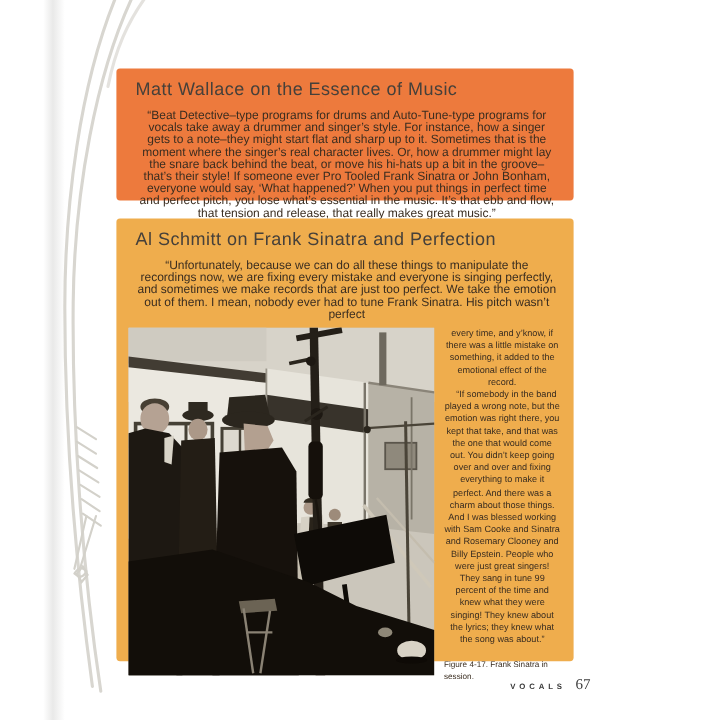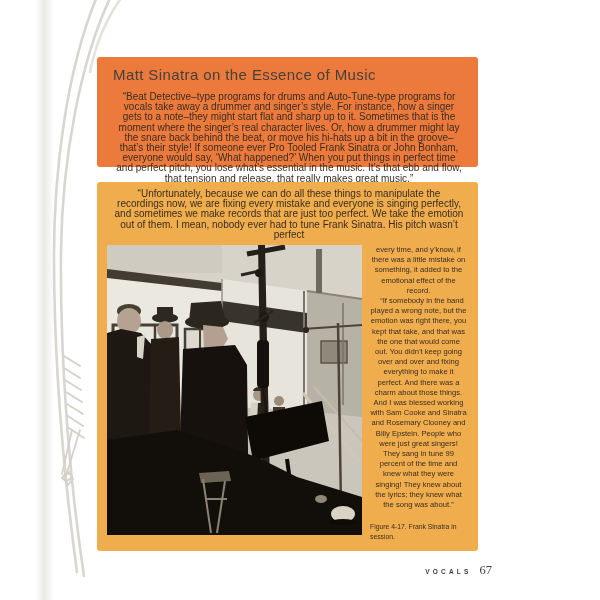--- a/index.html
+++ b/index.html
@@ -88,25 +88,26 @@
       <line x1="40" y1="416" x2="55" y2="426"></line>
       <line x1="41" y1="428" x2="56" y2="438"></line>
       <line x1="44" y1="430" x2="34" y2="474"></line>
       <line x1="52" y1="430" x2="38" y2="476"></line>
       <path d="M 36,478 l 5,-6 l 4,7 l -5,6 z" fill="#ddwbd5" fill-opacity="0"></path>
       <path d="M 34,478 q 5,-8 10,-2 q -4,8 -10,2" fill="none"></path>
     </g>
   </svg>
 
   <div class="callout wallace" style="background-color: rgb(237, 122, 61);">
-    <h2 class="box-title">Matt Sinatra on the Essence of Music</h2>
+    <h2 class="box-title">Matt Wallace on the Essence of Music</h2>
     <p class="box-body">“Beat Detective–type programs for drums and Auto-Tune-type programs for vocals take away a drummer and singer’s style. For instance, how a singer gets to a note–they might start flat and sharp up to it. Sometimes that is the moment where the singer’s real character lives. Or, how a drummer might lay the snare back behind the beat, or move his hi-hats up a bit in the groove–that’s their style! If someone ever Pro Tooled Frank Sinatra or John Bonham, everyone would say, ‘What happened?’ When you put things in perfect time and perfect pitch, you lose what’s essential in the music. It’s that ebb and flow, that tension and release, that really makes great music.”</p>
   </div>
 
   <div class="callout schmitt" style="background-color: rgb(239, 173, 77);">
+    <h2 class="box-title">Al Schmitt on Frank Sinatra and Perfection</h2>
     <p class="box-body">“Unfortunately, because we can do all these things to manipulate the recordings now, we are fixing every mistake and everyone is singing perfectly, and sometimes we make records that are just too perfect. We take the emotion out of them. I mean, nobody ever had to tune Frank Sinatra. His pitch wasn’t perfect</p>
 
     <div class="photo-row">
 
       <div class="photo-frame">
         <svg viewBox="0 0 255 290" preserveAspectRatio="none">
 
           <rect x="0" y="0" width="255" height="290" fill="#cbc6bb"></rect>
           <rect x="0" y="0" width="255" height="62" fill="#d7d3c9"></rect>
 

